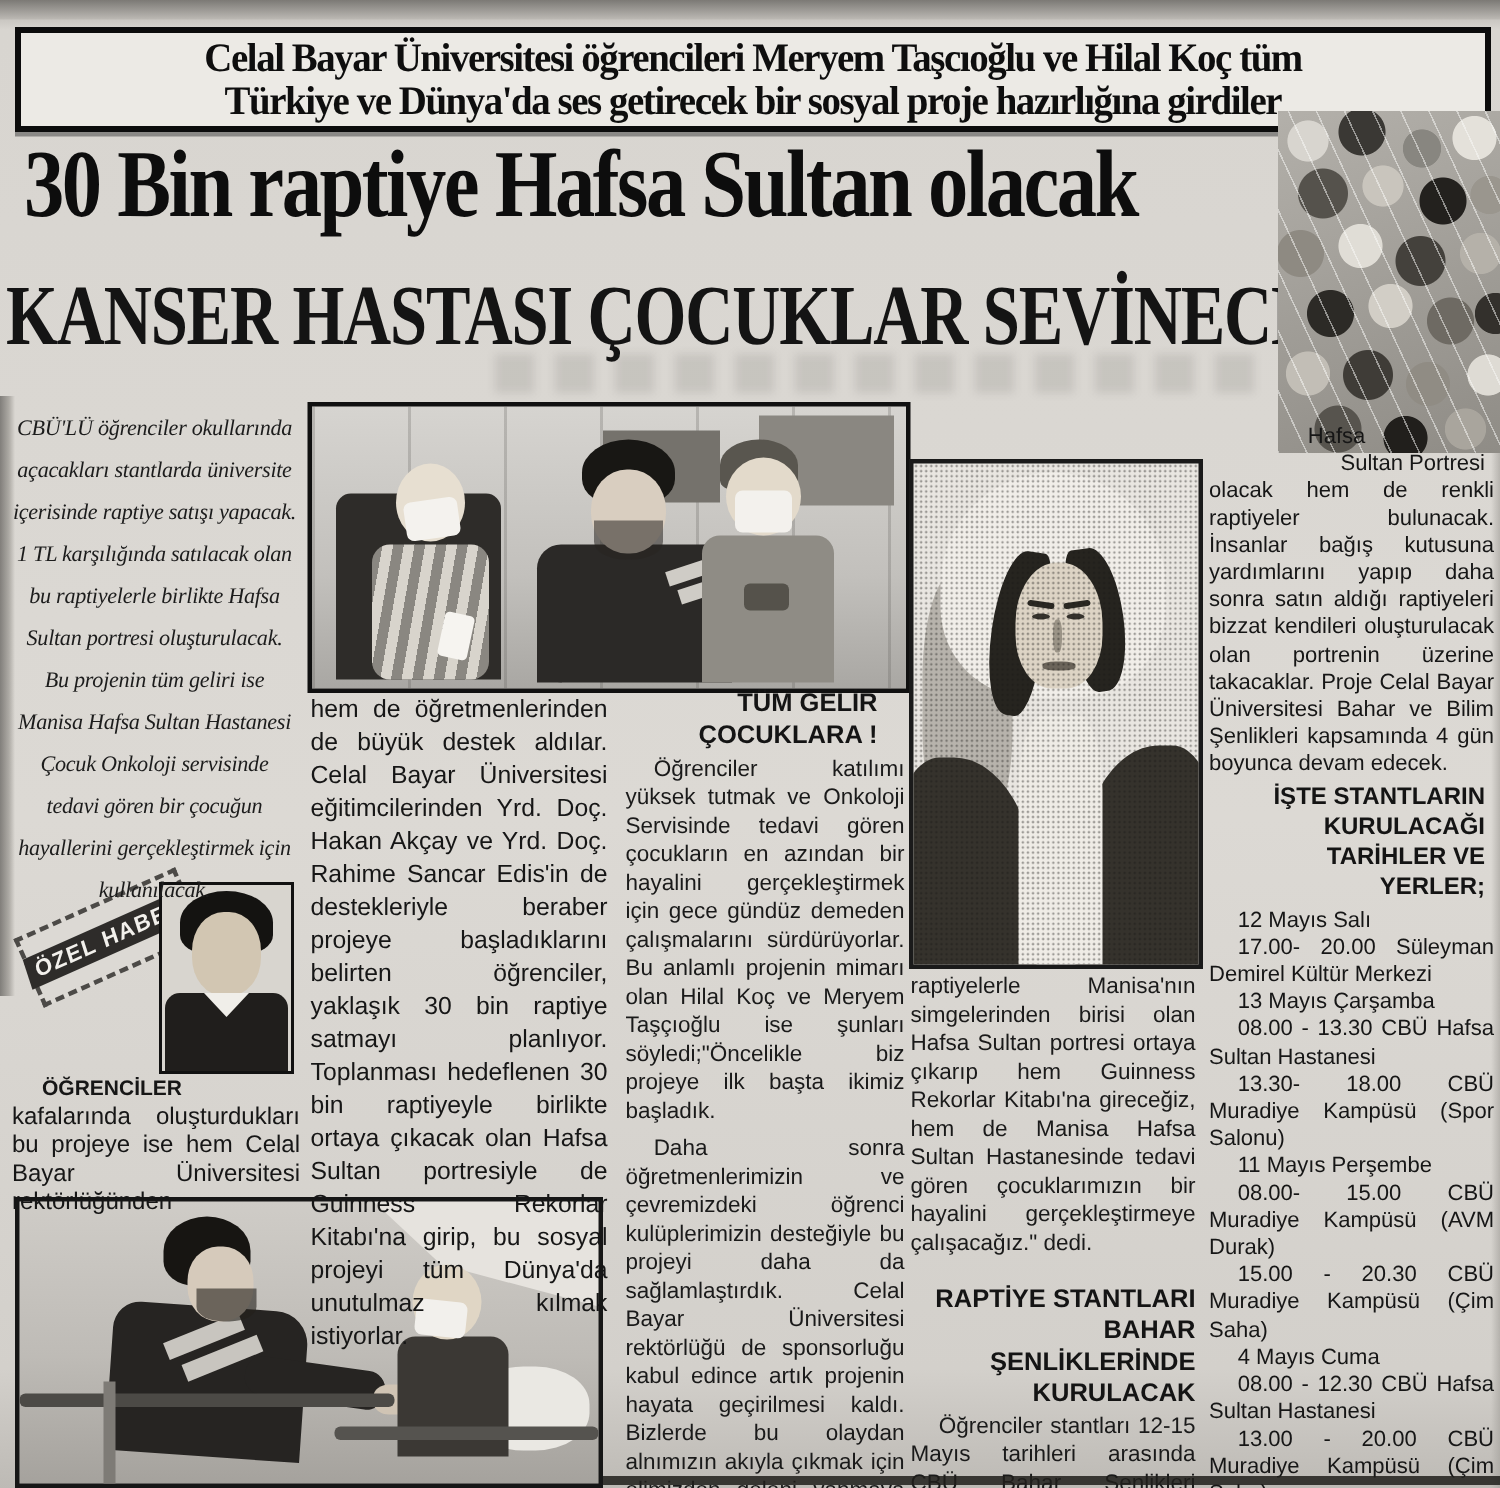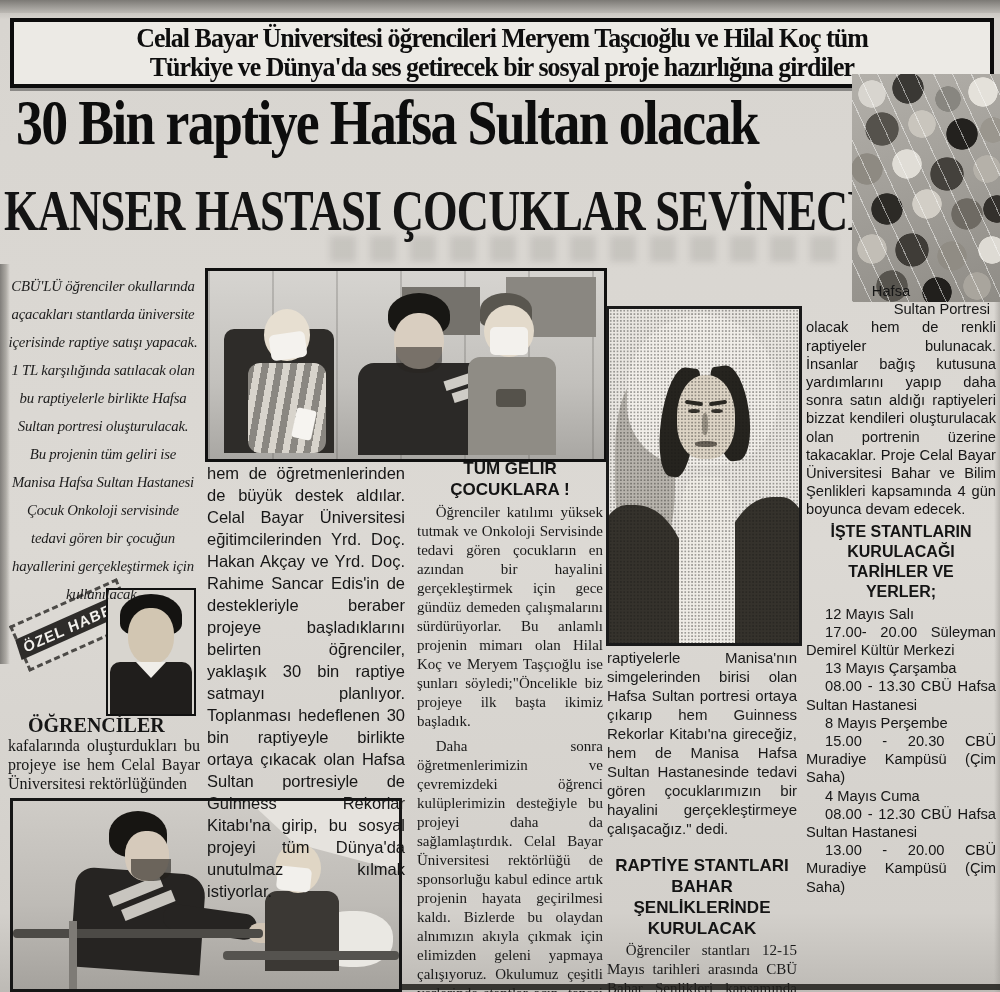--- a/index.html
+++ b/index.html
@@ -137,28 +137,28 @@
   .pillow{left:300px;top:110px;width:80px;height:56px;background:#eae8e3;border-radius:45%;}
   .rail1{left:0;top:128px;width:250px;height:9px;background:#4c4a46;border-radius:4px;}
   .rail2{left:210px;top:150px;width:176px;height:9px;background:#55534f;border-radius:4px;}
   .pole{left:56px;top:120px;width:8px;height:70px;background:#7e7b76;}
 
   
   .col{position:absolute;text-align:justify;}
   .intro{left:8px;top:272px;width:190px;text-align:center;font-family:"Liberation Serif",serif;
          font-style:italic;font-size:14.8px;line-height:28px;color:#1c1c1c;letter-spacing:-.2px;}
   .c1para{left:8px;top:716px;width:192px;font-size:16px;line-height:19px;}
-  .c1para b{font-size:20px;}
+  .c1para b{font-size:14px;}
   .colbody{font-size:15px;line-height:19px;color:#1a1a1a;}
   .col2{left:207px;top:462px;width:198px;font-size:16.5px;line-height:22px;}
   .col3{left:417px;top:458px;width:186px;}
   .col4{left:607px;top:648px;width:190px;}
   .col5{left:806px;top:282px;width:190px;font-size:14.7px;line-height:18.2px;}
-  .subhead{font-weight:bold;text-align:center;font-size:17px;line-height:21px;margin:2px 0 2px;color:#141414;}
-  .indent{text-indent:1.25em;font-family:Liberation Serif, serif;}
+  .subhead{font-weight:bold;text-align:right;font-size:17px;line-height:21px;margin:2px 0 2px;color:#141414;}
+  .indent{text-indent:1.25em;}
   .lead-r{text-align:center;padding-right:20px;}
   .lead-r2{text-align:right;padding-right:6px;}
   .sched div{text-indent:1.3em;}
   p{margin:0;}
 </style>
 </head>
 <body>
 
 <div class="page">
   <div class="scan-top"></div>
@@ -263,21 +263,23 @@
   <div class="col col5">
     <div class="lead-r">Hafsa</div>
     <div class="lead-r2">Sultan Portresi</div>
     <p>olacak hem de renkli raptiyeler bulunacak. İnsanlar bağış kutusuna yardımlarını yapıp daha sonra satın aldığı raptiyeleri bizzat kendileri oluşturulacak olan portrenin üzerine takacaklar. Proje Celal Bayar Üniversitesi Bahar ve Bilim Şenlikleri kapsamında 4 gün boyunca devam edecek.</p>
     <div class="subhead" style="font-size:16px;line-height:20px;margin:3px 6px;">İŞTE STANTLARIN KURULACAĞI TARİHLER VE YERLER;</div>
     <div class="sched">
       <div>12 Mayıs Salı</div>
       <div>17.00- 20.00 Süleyman Demirel Kültür Merkezi</div>
       <div>13 Mayıs Çarşamba</div>
       <div>08.00 - 13.30 CBÜ Hafsa Sultan Hastanesi</div>
-      <div>8 Mayıs Perşembe</div>
+      <div>13.30- 18.00 CBÜ Muradiye Kampüsü (Spor Salonu)</div>
+      <div>11 Mayıs Perşembe</div>
+      <div>08.00- 15.00 CBÜ Muradiye Kampüsü (AVM Durak)</div>
       <div>15.00 - 20.30 CBÜ Muradiye Kampüsü (Çim Saha)</div>
       <div>4 Mayıs Cuma</div>
       <div>08.00 - 12.30 CBÜ Hafsa Sultan Hastanesi</div>
       <div>13.00 - 20.00 CBÜ Muradiye Kampüsü (Çim Saha)</div>
     </div>
   </div>
 
   <div class="rule-bottom"></div>
 </div>
 

